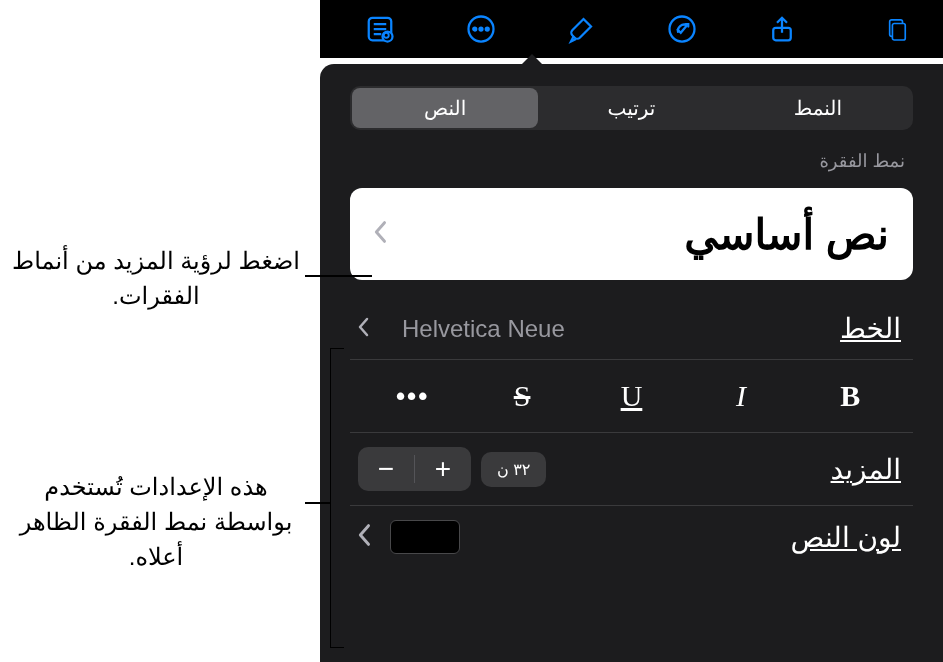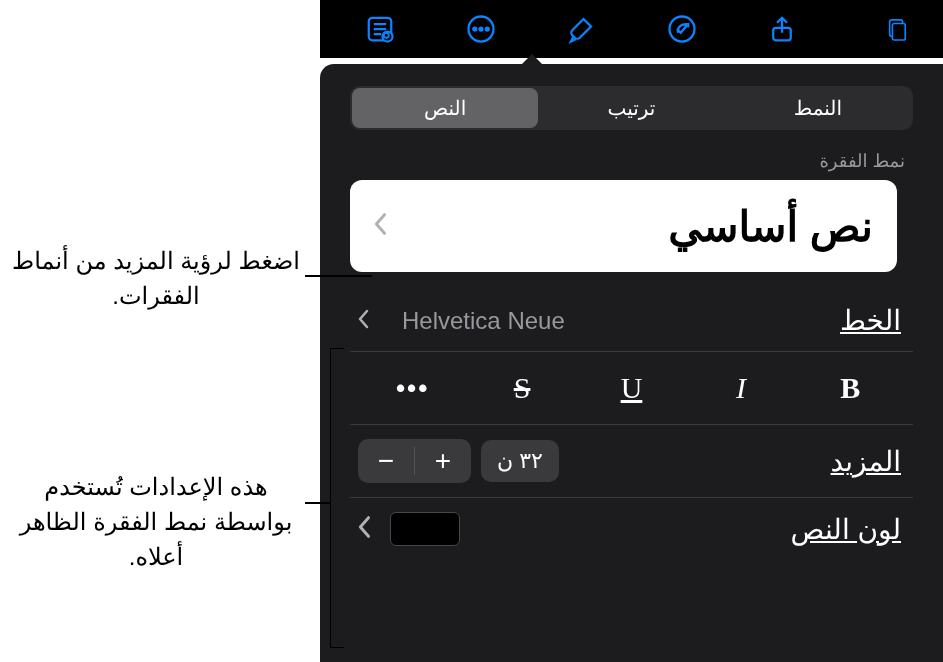--- a/index.html
+++ b/index.html
@@ -84,29 +84,29 @@
     }
     .seg-item.selected {
       background: #636366;
     }
     
     
     .section-label {
       text-align: right;
       color: #98989f;
       font-size: 18px;
-      margin: 20px 28px 8px 28px;
+      margin: 20px 28px 16px 28px;
       direction: rtl;
     }
     
     
     .para-style-row {
       background: #fff;
       border-radius: 12px;
-      margin: 0 36px 18px 20px;
+      margin: 0 20px 18px 20px;
       height: 92px;
       display: flex;
       align-items: center;
       justify-content: space-between;
       padding: 0 24px;
       direction: rtl;
       cursor: pointer;
     }
     .para-style-name {
       color: #000;
@@ -182,21 +182,21 @@
     .size-controls {
       display: flex;
       align-items: center;
       gap: 10px;
     }
     .size-chip {
       background: #3a3a3c;
       color: #fff;
       border-radius: 10px;
       padding: 8px 16px;
-      font-size: 22px;
+      font-size: 16px;
       direction: rtl;
       cursor: pointer;
     }
     .stepper {
       display: flex;
       background: #3a3a3c;
       border-radius: 10px;
       overflow: hidden;
       height: 44px;
     }

